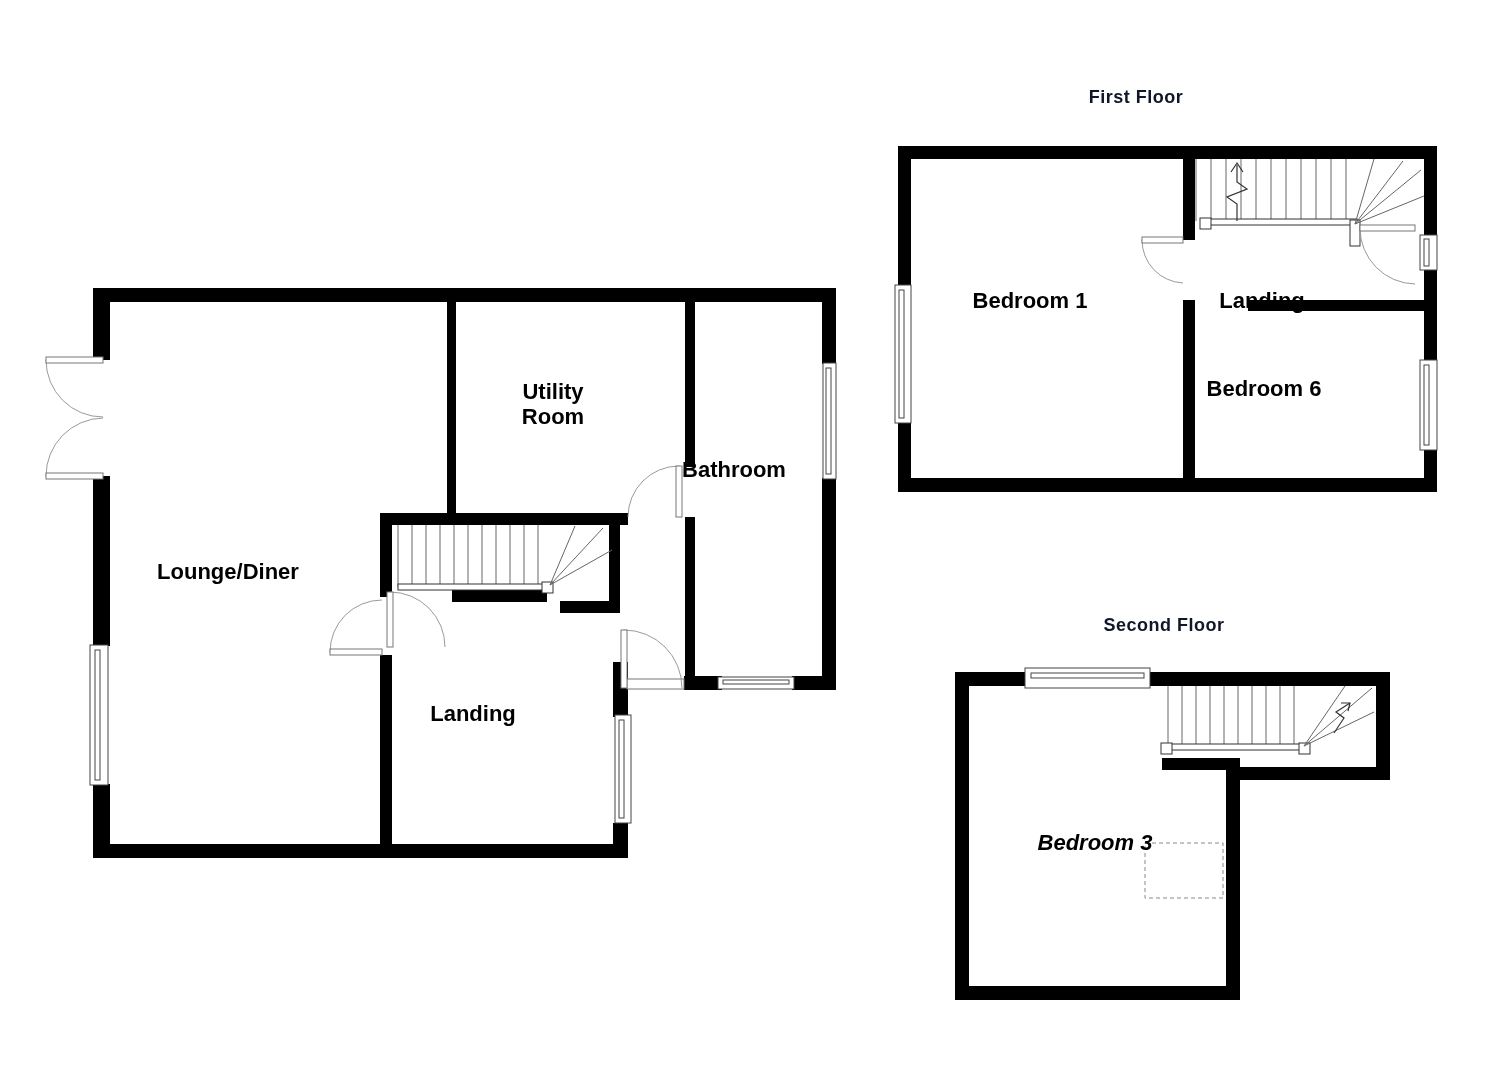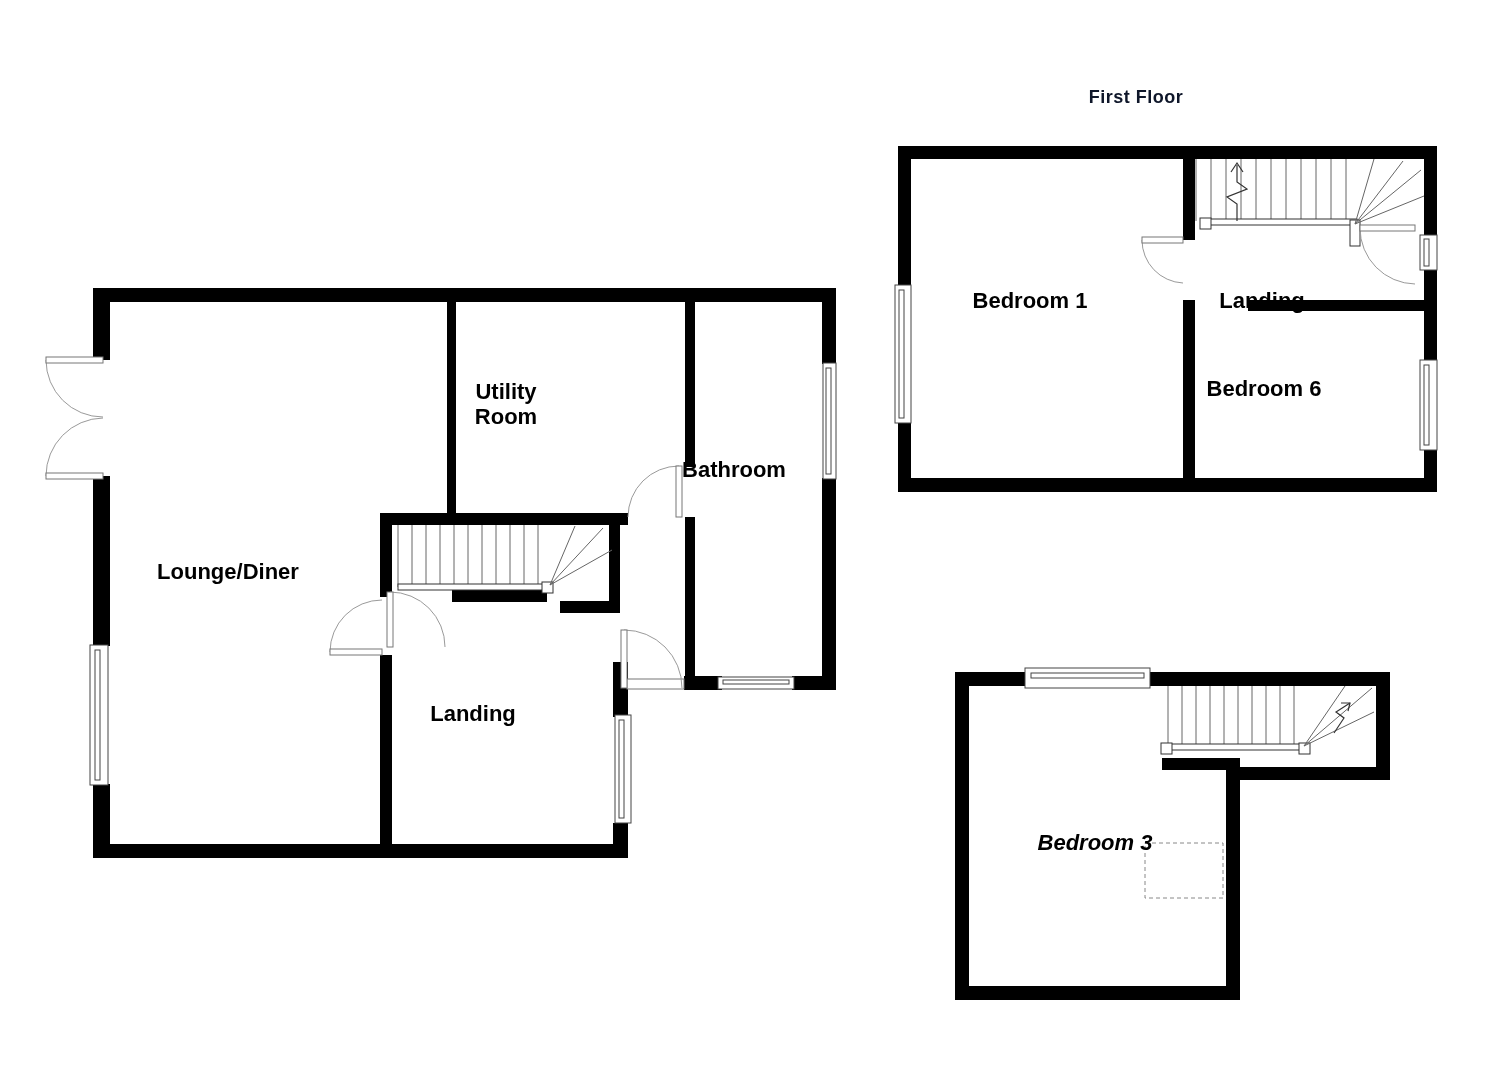--- a/index.html
+++ b/index.html
@@ -176,23 +176,24 @@
         <path d="M1334,733 L1344,718 L1336,712 L1350,703"></path>
         <path d="M1341,703 L1350,703 L1348,711"></path>
       </g>
     </g>
 
     <rect x="1145" y="843" width="78" height="55" fill="none" stroke="#888888" stroke-width="1" stroke-dasharray="4 3"></rect>
   </g>
 </svg>
 
 <div class="floor-title" style="left:986px;top:87px;width:300px;">First Floor</div>
+<div class="floor-title" style="left:1014px;top:615px;width:300px;">Second Floor</div>
 
 <div class="room-label" style="left:128px;top:559px;width:200px;">Lounge/Diner</div>
-<div class="room-label" style="left:456px;top:379px;width:100px;">Utility Room</div>
+<div class="room-label" style="left:503px;top:379px;width:100px;">Utility Room</div>
 <div class="room-label" style="left:654px;top:457px;width:160px;">Bathroom</div>
 <div class="room-label" style="left:393px;top:701px;width:160px;">Landing</div>
 
 <div class="room-label" style="left:950px;top:288px;width:160px;">Bedroom 1</div>
 <div class="room-label" style="left:1182px;top:251px;width:160px;margin-top:37px;">Landing</div>
 <div class="room-label" style="left:1184px;top:376px;width:160px;">Bedroom 6</div>
 
 <div class="room-label" style="left:1015px;top:830px;width:160px;font-style:italic;">Bedroom 3</div>
 
 </div>

